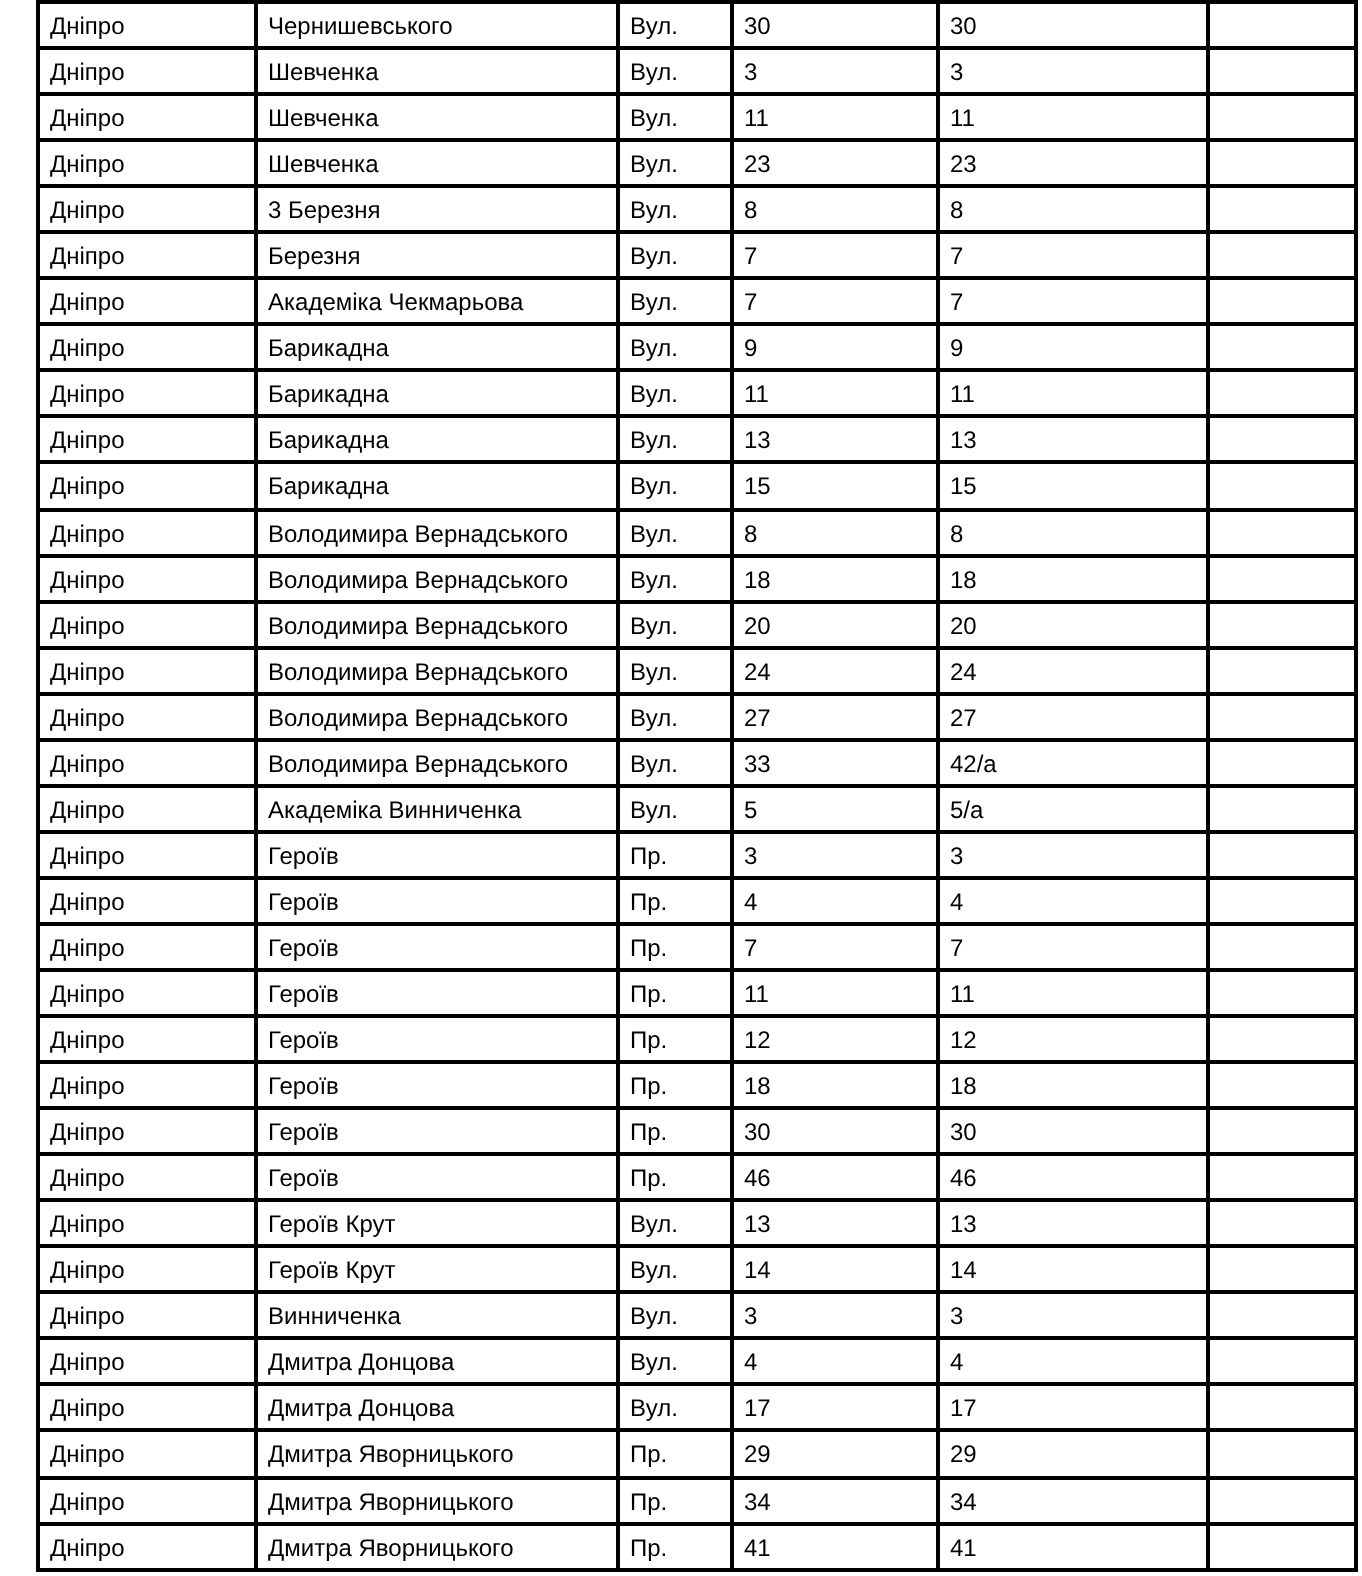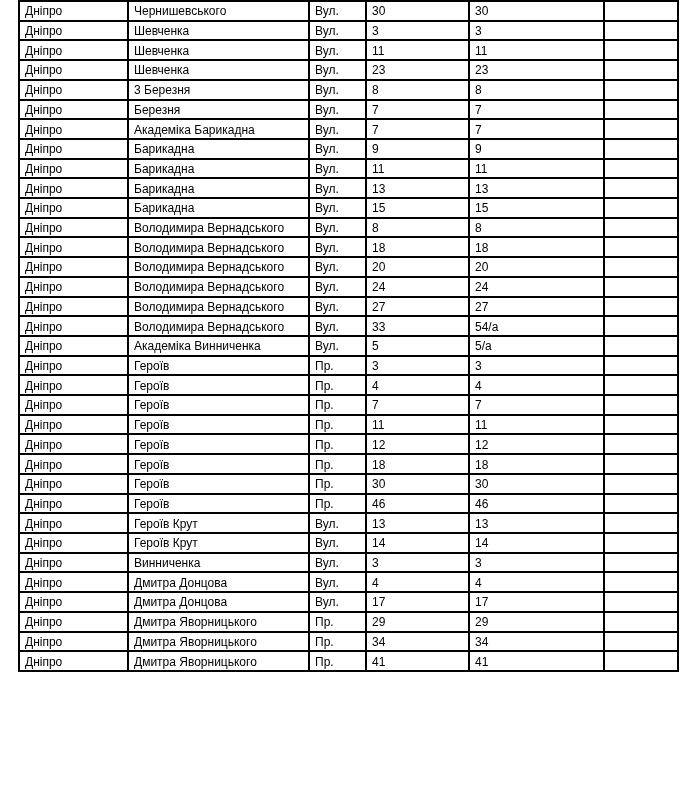--- a/index.html
+++ b/index.html
@@ -13,21 +13,21 @@
     height: 788px;
     background: #ffffff;
     overflow: hidden;
     font-family: "Liberation Sans", sans-serif;
   }
   table.addr {
     position: absolute;
     left: 18px;
     top: 0px;
     width: 659px;
-    height: 672px;
+    height: 786px;
     border-collapse: collapse;
     table-layout: fixed;
   }
   table.addr td {
     border: 2px solid #000000;
     padding: 1px 2px 0 5px;
     font-size: 12px;
     line-height: 14px;
     color: #000000;
     vertical-align: middle;
@@ -92,21 +92,21 @@
         <tr>
           <td>Дніпро</td>
           <td>Березня</td>
           <td>Вул.</td>
           <td>7</td>
           <td>7</td>
           <td></td>
         </tr>
         <tr>
           <td>Дніпро</td>
-          <td>Академіка Барикадна</td>
+          <td>Академіка Чекмарьова</td>
           <td>Вул.</td>
           <td>7</td>
           <td>7</td>
           <td></td>
         </tr>
         <tr>
           <td>Дніпро</td>
           <td>Барикадна</td>
           <td>Вул.</td>
           <td>9</td>
@@ -175,21 +175,21 @@
           <td>Вул.</td>
           <td>27</td>
           <td>27</td>
           <td></td>
         </tr>
         <tr>
           <td>Дніпро</td>
           <td>Володимира Вернадського</td>
           <td>Вул.</td>
           <td>33</td>
-          <td>54/а</td>
+          <td>42/а</td>
           <td></td>
         </tr>
         <tr>
           <td>Дніпро</td>
           <td>Академіка Винниченка</td>
           <td>Вул.</td>
           <td>5</td>
           <td>5/а</td>
           <td></td>
         </tr>

